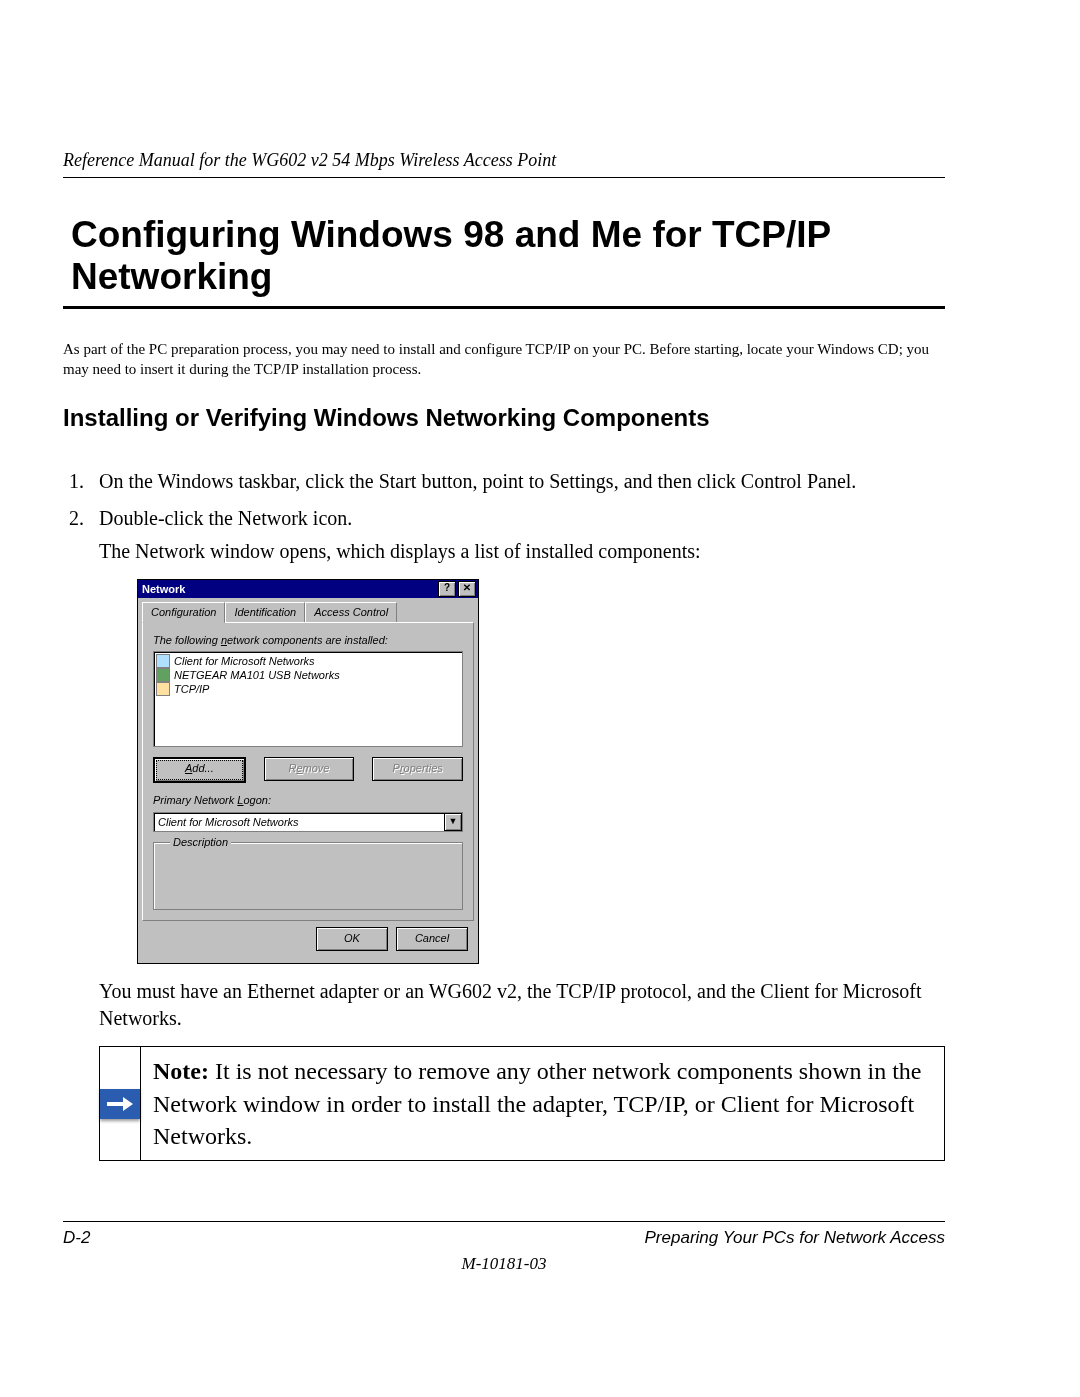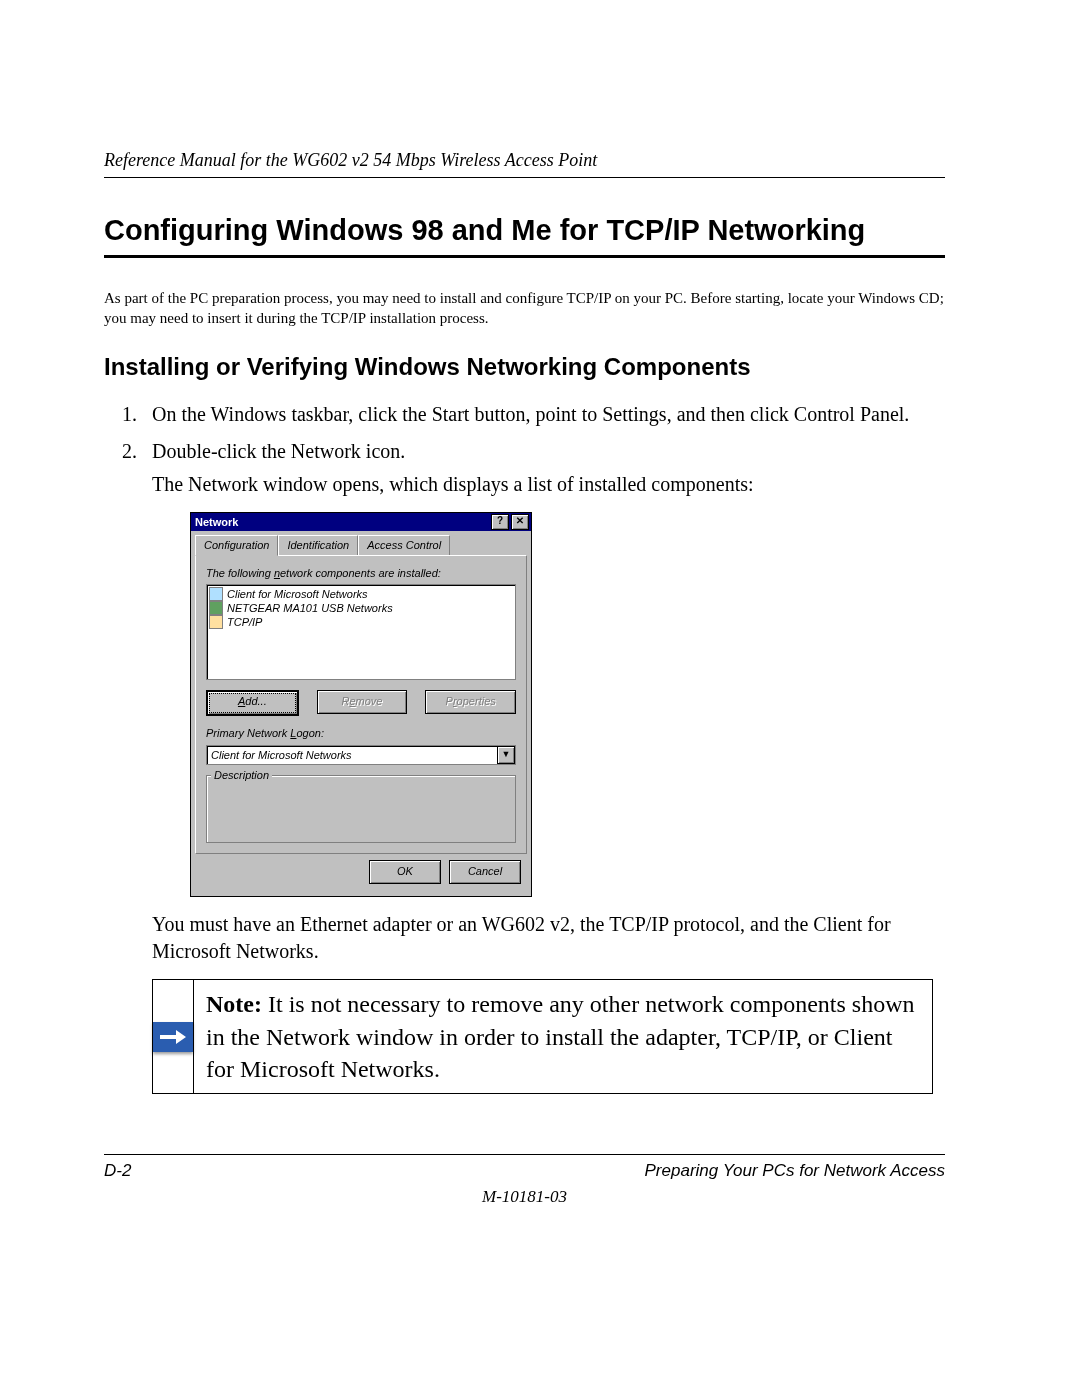--- a/index.html
+++ b/index.html
@@ -5,57 +5,57 @@
   body {
     margin: 0;
     padding: 0;
     background: #fff;
     font-family: "Times New Roman", Times, serif;
     color: #000;
     width: 1080px;
   }
   .page {
     box-sizing: border-box;
-    padding: 150px 135px 90px 104px;
+    padding: 150px 135px 90px 63px;
     width: 1080px;
   }
   .running-head {
     font-style: italic;
     font-size: 18px;
     padding-bottom: 6px;
     border-bottom: 1.5px solid #000;
     margin-bottom: 36px;
   }
   h1.section-title {
     font-family: Arial, Helvetica, sans-serif;
     font-weight: bold;
-    font-size: 29px;
-    margin: 0 0 8px 0;
+    font-size: 37px;
+    margin: 0 0 8px 8px;
   }
   .heavy-rule {
     border: none;
     border-top: 3px solid #000;
     margin: 0 0 30px 0;
   }
   p.body {
     font-size: 15px;
     line-height: 1.35;
     margin: 0 0 24px 0;
   }
   h2.subsection {
     font-family: Arial, Helvetica, sans-serif;
     font-weight: bold;
     font-size: 24px;
-    margin: 10px 0 20px 0;
+    margin: 10px 0 36px 0;
   }
   ol.steps {
     font-size: 20px;
     line-height: 1.35;
     padding-left: 26px;
-    margin: 12px;
+    margin: 0;
   }
   ol.steps > li {
     padding-left: 10px;
     margin-bottom: 10px;
   }
   .step-followup {
     font-size: 20px;
     line-height: 1.35;
     margin: 6px 0 14px 0;
   }
@@ -199,21 +199,21 @@
   .groupbox {
     border: 1px solid #808080;
     box-shadow: 1px 1px 0 #fff inset;
     padding: 10px;
     margin-top: 10px;
     position: relative;
     height: 46px;
   }
   .groupbox .legend {
     position: absolute;
-    top: -8px; left: 4px;
+    top: -8px; left: 16px;
     background: #c0c0c0;
     padding: 0 3px;
     font-size: 11px;
   }
   .okcancel {
     display: flex;
     justify-content: flex-end;
     gap: 8px;
     padding: 6px 6px 8px 6px;
   }

